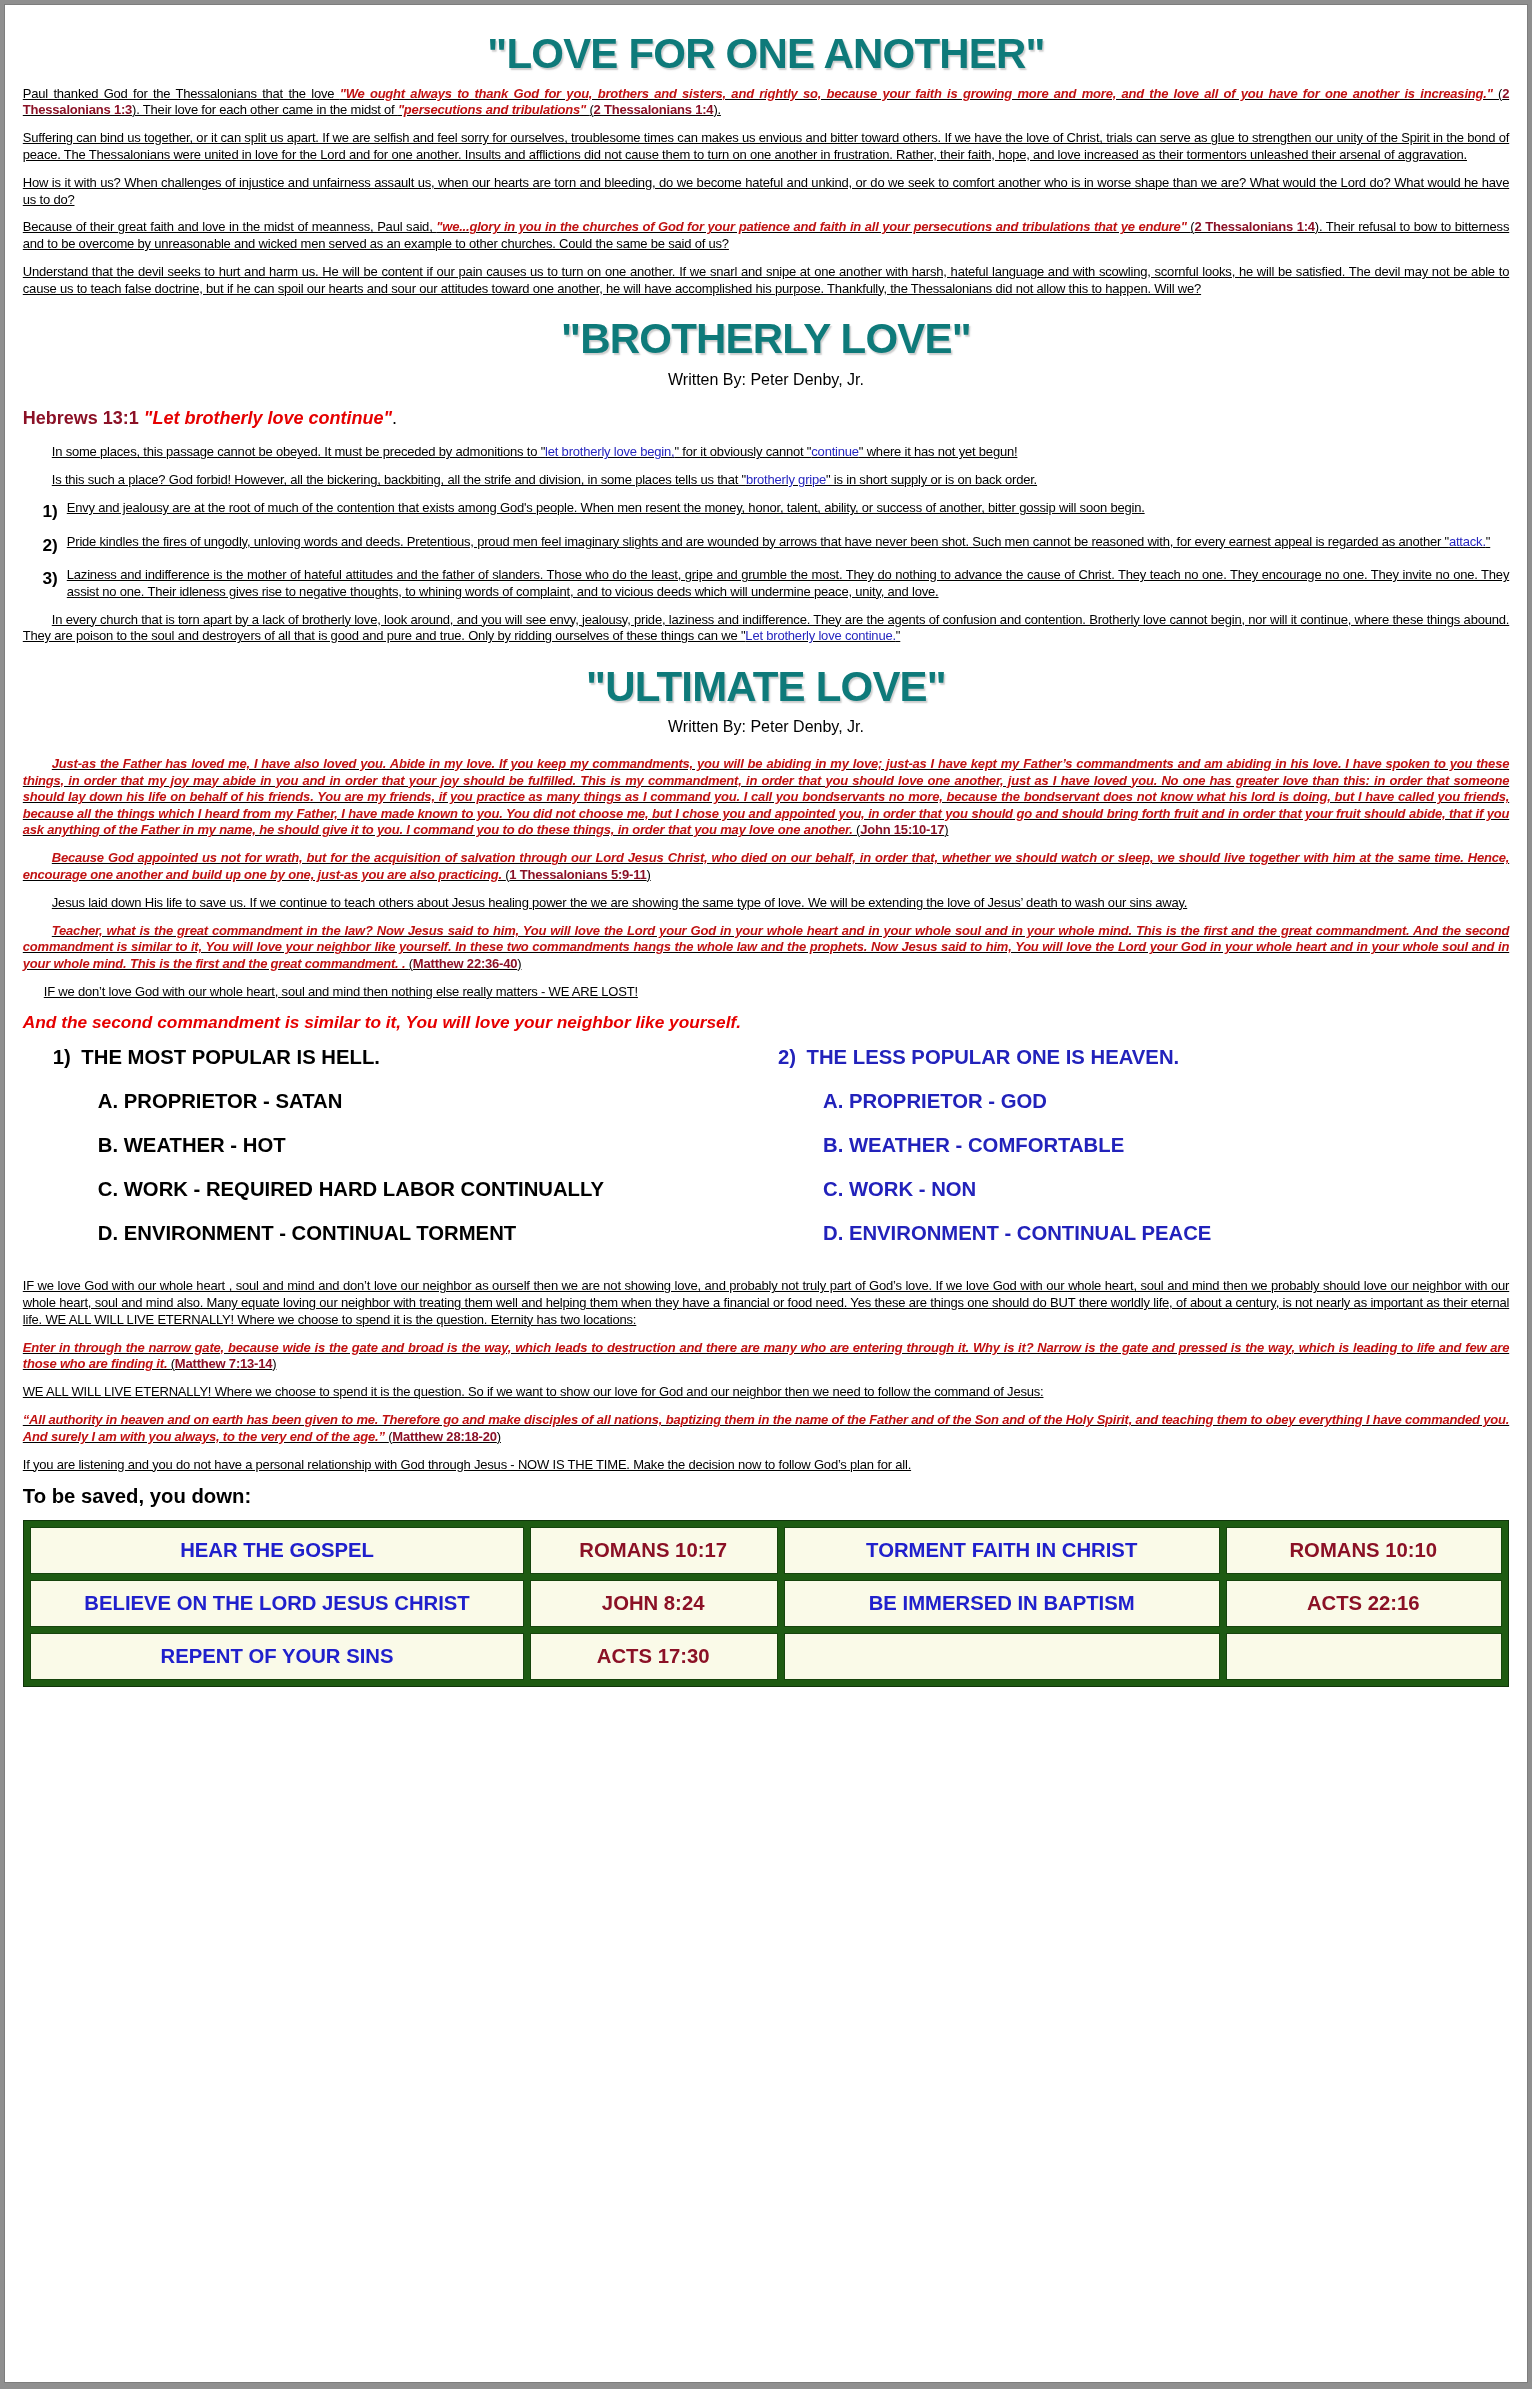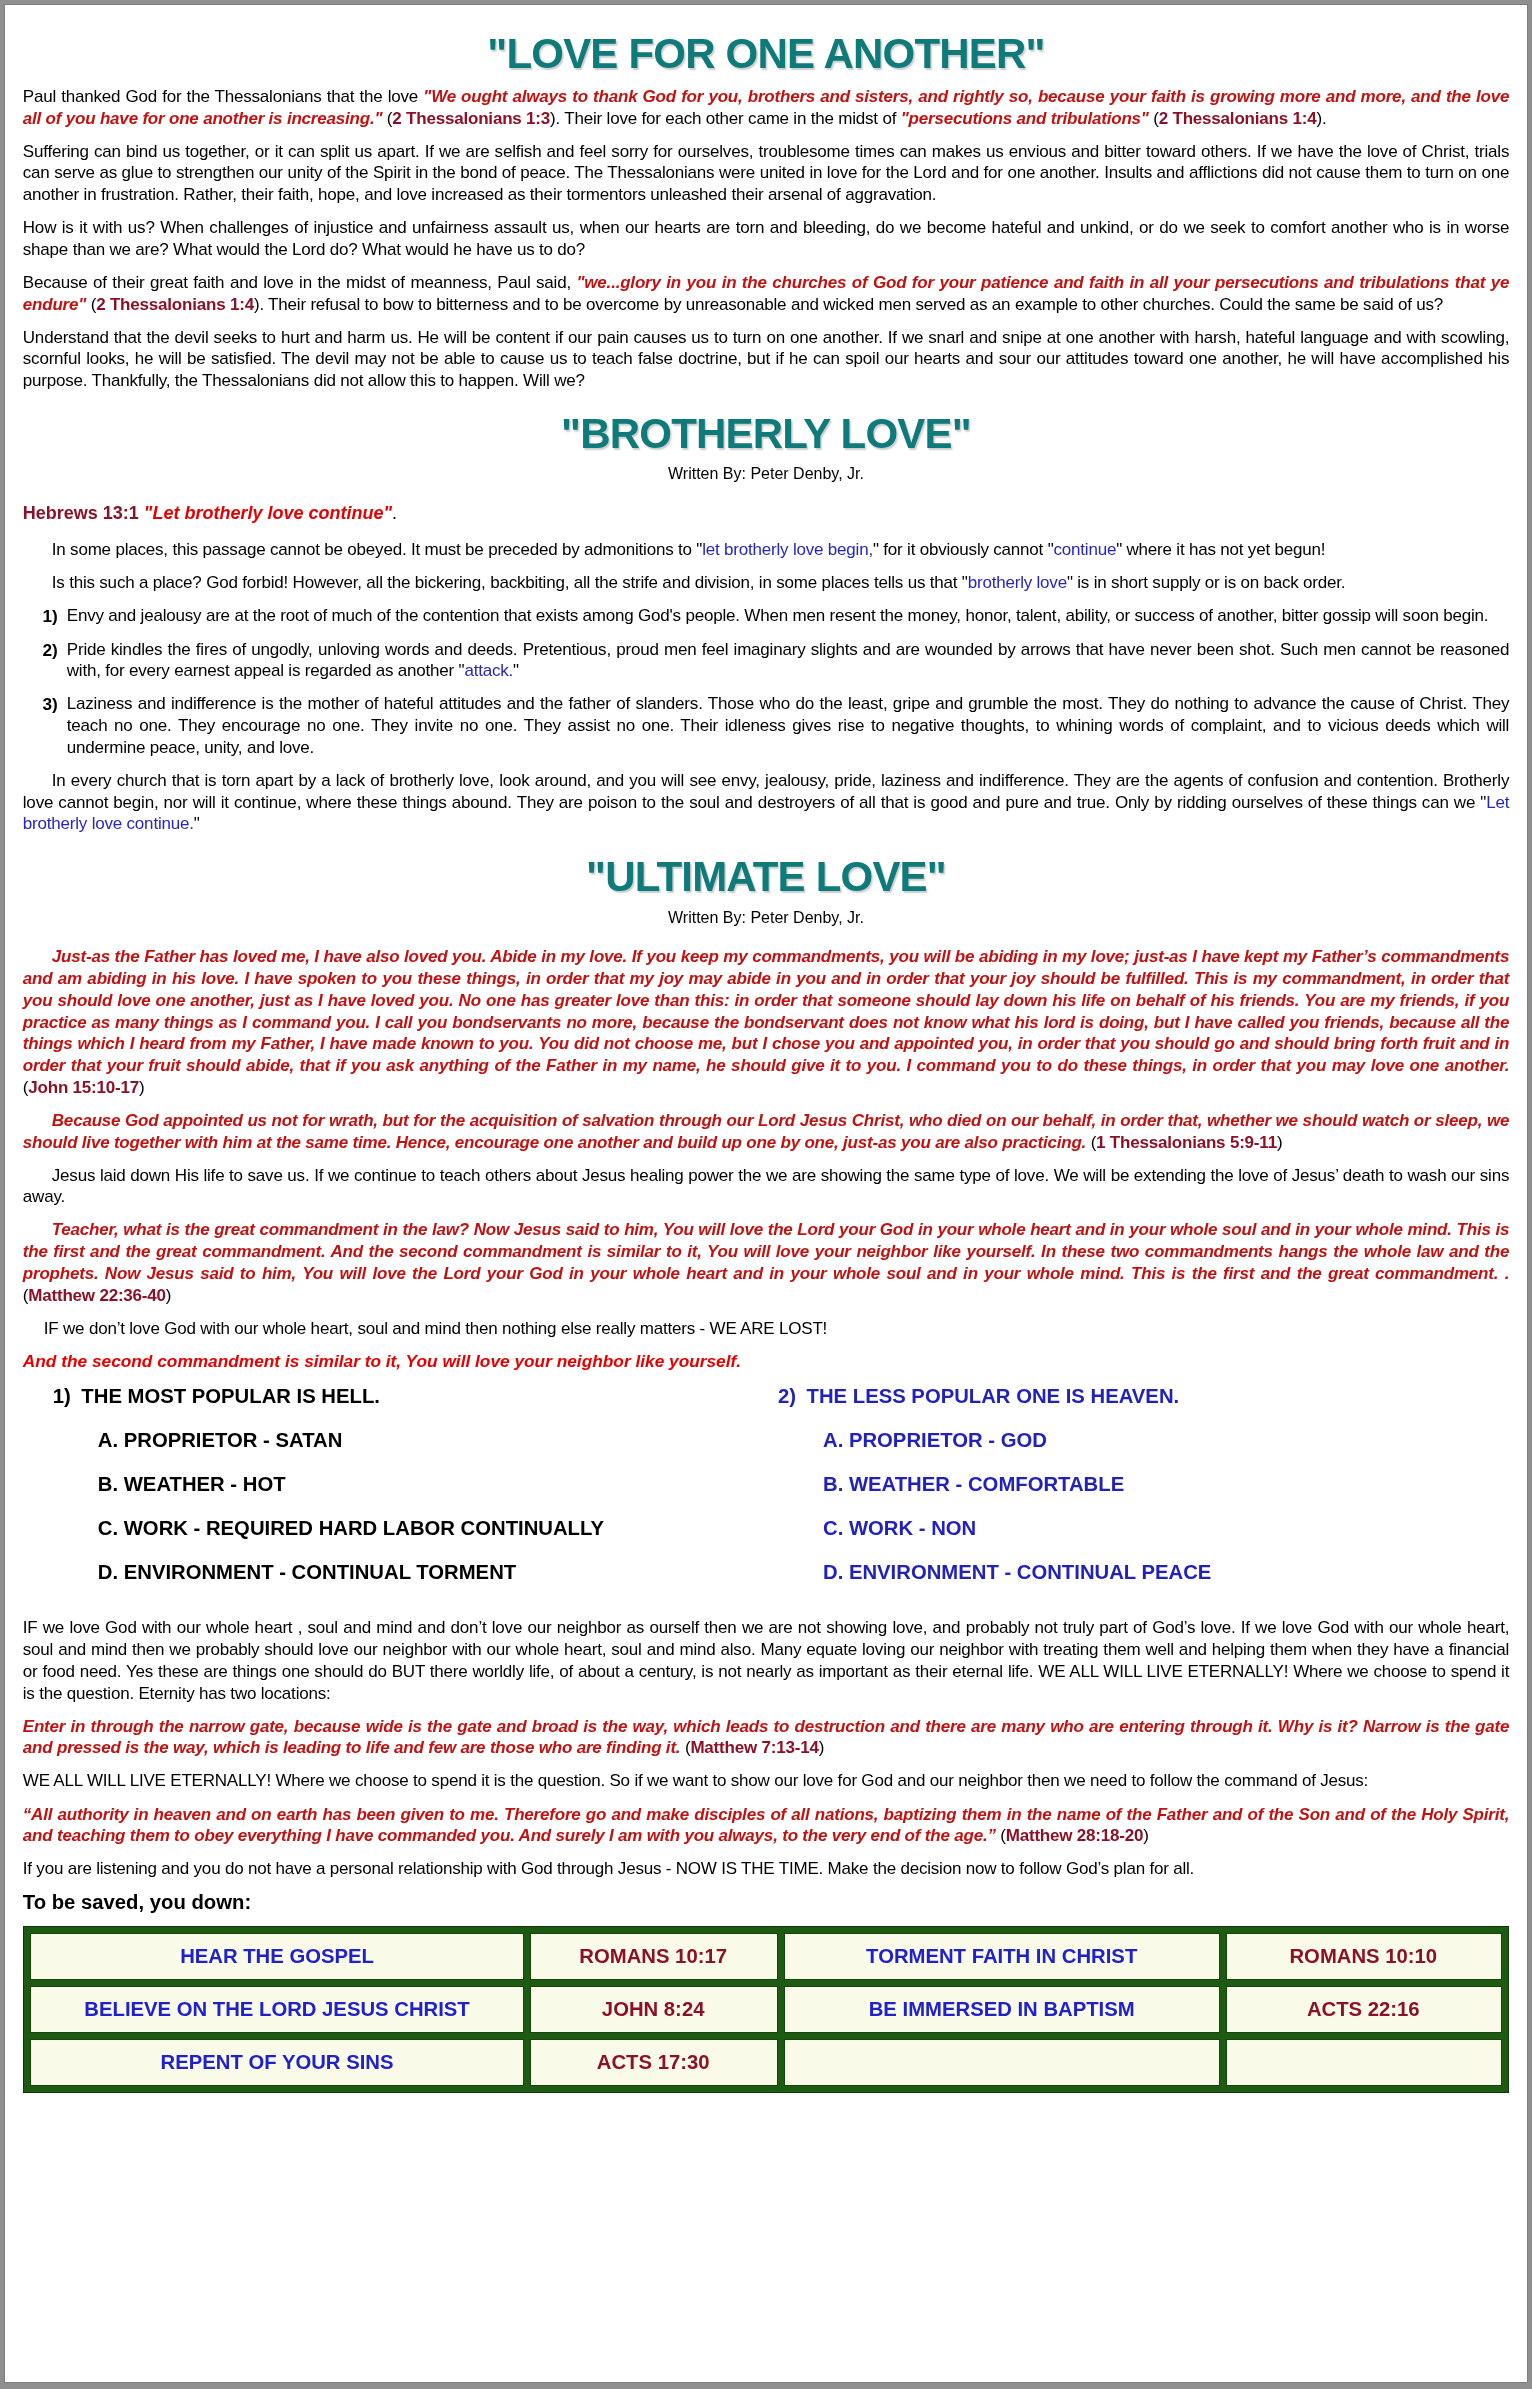--- a/index.html
+++ b/index.html
@@ -2,21 +2,21 @@
 <html style="font-size:12px"><head>
 <meta charset="utf-8">
 <style>
   html,body{margin:0;padding:0;background:#c9c9c9;}
   .frame{width:1532px;min-height:2389px;box-sizing:border-box;background:#8f8f8f;padding:3.8px 3.8px 6.8px 3.8px;}
   .frame-inner{background:#ffffff;border:0.8px solid #7d7d7d;box-sizing:border-box;min-height:2379px;
     padding:7.5px 18px 10.5px 18px;font-family:"Liberation Sans", sans-serif;color:#000;}
   h1.sec-title{text-align:center;color:#0E7A7A;font-size:42px;font-weight:800;letter-spacing:-0.8px;
     margin:18px 0 7.5px 0;text-shadow:1.5px 1.5px 1.5px rgba(110,110,110,0.35);}
   .byline{text-align:center;font-size:16px;margin:0 0 19.6px 0;}
-  p.body, p.quote, .litext{font-size:17px;line-height:1.28;letter-spacing:-0.2px;margin:0 0 11.3px 0;text-align:justify;}
+  p.body, p.quote, .litext{font-size:13px;line-height:1.28;letter-spacing:-0.2px;margin:0 0 11.3px 0;text-align:justify;text-decoration:underline;}
   .ind{text-indent:29px;}
   .ind-sm{text-indent:21px;}
   .noj{text-align:left;}
   .sg-b{color:#000;font-weight:normal;font-style:normal;}
   .sg-q{color:#C11212;font-weight:bold;font-style:italic;}
   .sg-qb{color:#E60000;font-weight:bold;font-style:italic;}
   .sg-r{color:#8B1126;font-weight:bold;font-style:normal;}
   .sg-l{color:#2626BF;font-weight:normal;font-style:normal;}
   .verse-line{font-size:18px;margin:0 0 15px 0;}
   .numlist{margin:3px 0 1.5px 0;}
@@ -48,21 +48,21 @@
   <p class="body"><span class="sg-b">Paul thanked God for the Thessalonians that the love </span><span class="sg-q">"We ought always to thank God for you, brothers and sisters, and rightly so, because your faith is growing more and more, and the love all of you have for one another is increasing." </span><span class="sg-b">(</span><span class="sg-r">2 Thessalonians 1:3</span><span class="sg-b">). Their love for each other came in the midst of </span><span class="sg-q">"persecutions and tribulations" </span><span class="sg-b">(</span><span class="sg-r">2 Thessalonians 1:4</span><span class="sg-b">).</span></p>
   <p class="body">Suffering can bind us together, or it can split us apart. If we are selfish and feel sorry for ourselves, troublesome times can makes us envious and bitter toward others. If we have the love of Christ, trials can serve as glue to strengthen our unity of the Spirit in the bond of peace. The Thessalonians were united in love for the Lord and for one another. Insults and afflictions did not cause them to turn on one another in frustration. Rather, their faith, hope, and love increased as their tormentors unleashed their arsenal of aggravation.</p>
   <p class="body">How is it with us? When challenges of injustice and unfairness assault us, when our hearts are torn and bleeding, do we become hateful and unkind, or do we seek to comfort another who is in worse shape than we are? What would the Lord do? What would he have us to do?</p>
   <p class="body"><span class="sg-b">Because of their great faith and love in the midst of meanness, Paul said, </span><span class="sg-q">"we...glory in you in the churches of God for your patience and faith in all your persecutions and tribulations that ye endure" </span><span class="sg-b">(</span><span class="sg-r">2 Thessalonians 1:4</span><span class="sg-b">). Their refusal to bow to bitterness and to be overcome by unreasonable and wicked men served as an example to other churches. Could the same be said of us?</span></p>
   <p class="body">Understand that the devil seeks to hurt and harm us. He will be content if our pain causes us to turn on one another. If we snarl and snipe at one another with harsh, hateful language and with scowling, scornful looks, he will be satisfied. The devil may not be able to cause us to teach false doctrine, but if he can spoil our hearts and sour our attitudes toward one another, he will have accomplished his purpose. Thankfully, the Thessalonians did not allow this to happen. Will we?</p>
 
   <h1 class="sec-title">"BROTHERLY LOVE"</h1>
   <div class="byline">Written By: Peter Denby, Jr.</div>
   <p class="verse-line noj"><span class="sg-r">Hebrews 13:1 </span><span class="sg-qb">"Let brotherly love continue"</span><span class="sg-b">.</span></p>
   <p class="body ind"><span class="sg-b">In some places, this passage cannot be obeyed. It must be preceded by admonitions to "</span><span class="sg-l">let brotherly love begin,</span><span class="sg-b">" for it obviously cannot "</span><span class="sg-l">continue</span><span class="sg-b">" where it has not yet begun!</span></p>
-  <p class="body ind"><span class="sg-b">Is this such a place? God forbid! However, all the bickering, backbiting, all the strife and division, in some places tells us that "</span><span class="sg-l">brotherly love</span><span class="sg-b">" is in short supply or is on back order.</span></p>
+  <p class="body ind"><span class="sg-b">Is this such a place? God forbid! However, all the bickering, backbiting, all the strife and division, in some places tells us that "</span><span class="sg-l">brotherly gripe</span><span class="sg-b">" is in short supply or is on back order.</span></p>
 
   <div class="numlist">
     <div class="li-row">
       <div class="li-marker">1)</div>
       <div class="litext"><span class="sg-b">Envy and jealousy are at the root of much of the contention that exists among God's people. When men resent the money, honor, talent, ability, or success of another, bitter gossip will soon begin.</span></div>
     </div>
     <div class="li-row">
       <div class="li-marker">2)</div>
       <div class="litext"><span class="sg-b">Pride kindles the fires of ungodly, unloving words and deeds. Pretentious, proud men feel imaginary slights and are wounded by arrows that have never been shot. Such men cannot be reasoned with, for every earnest appeal is regarded as another "</span><span class="sg-l">attack.</span><span class="sg-b">"</span></div>
     </div>

